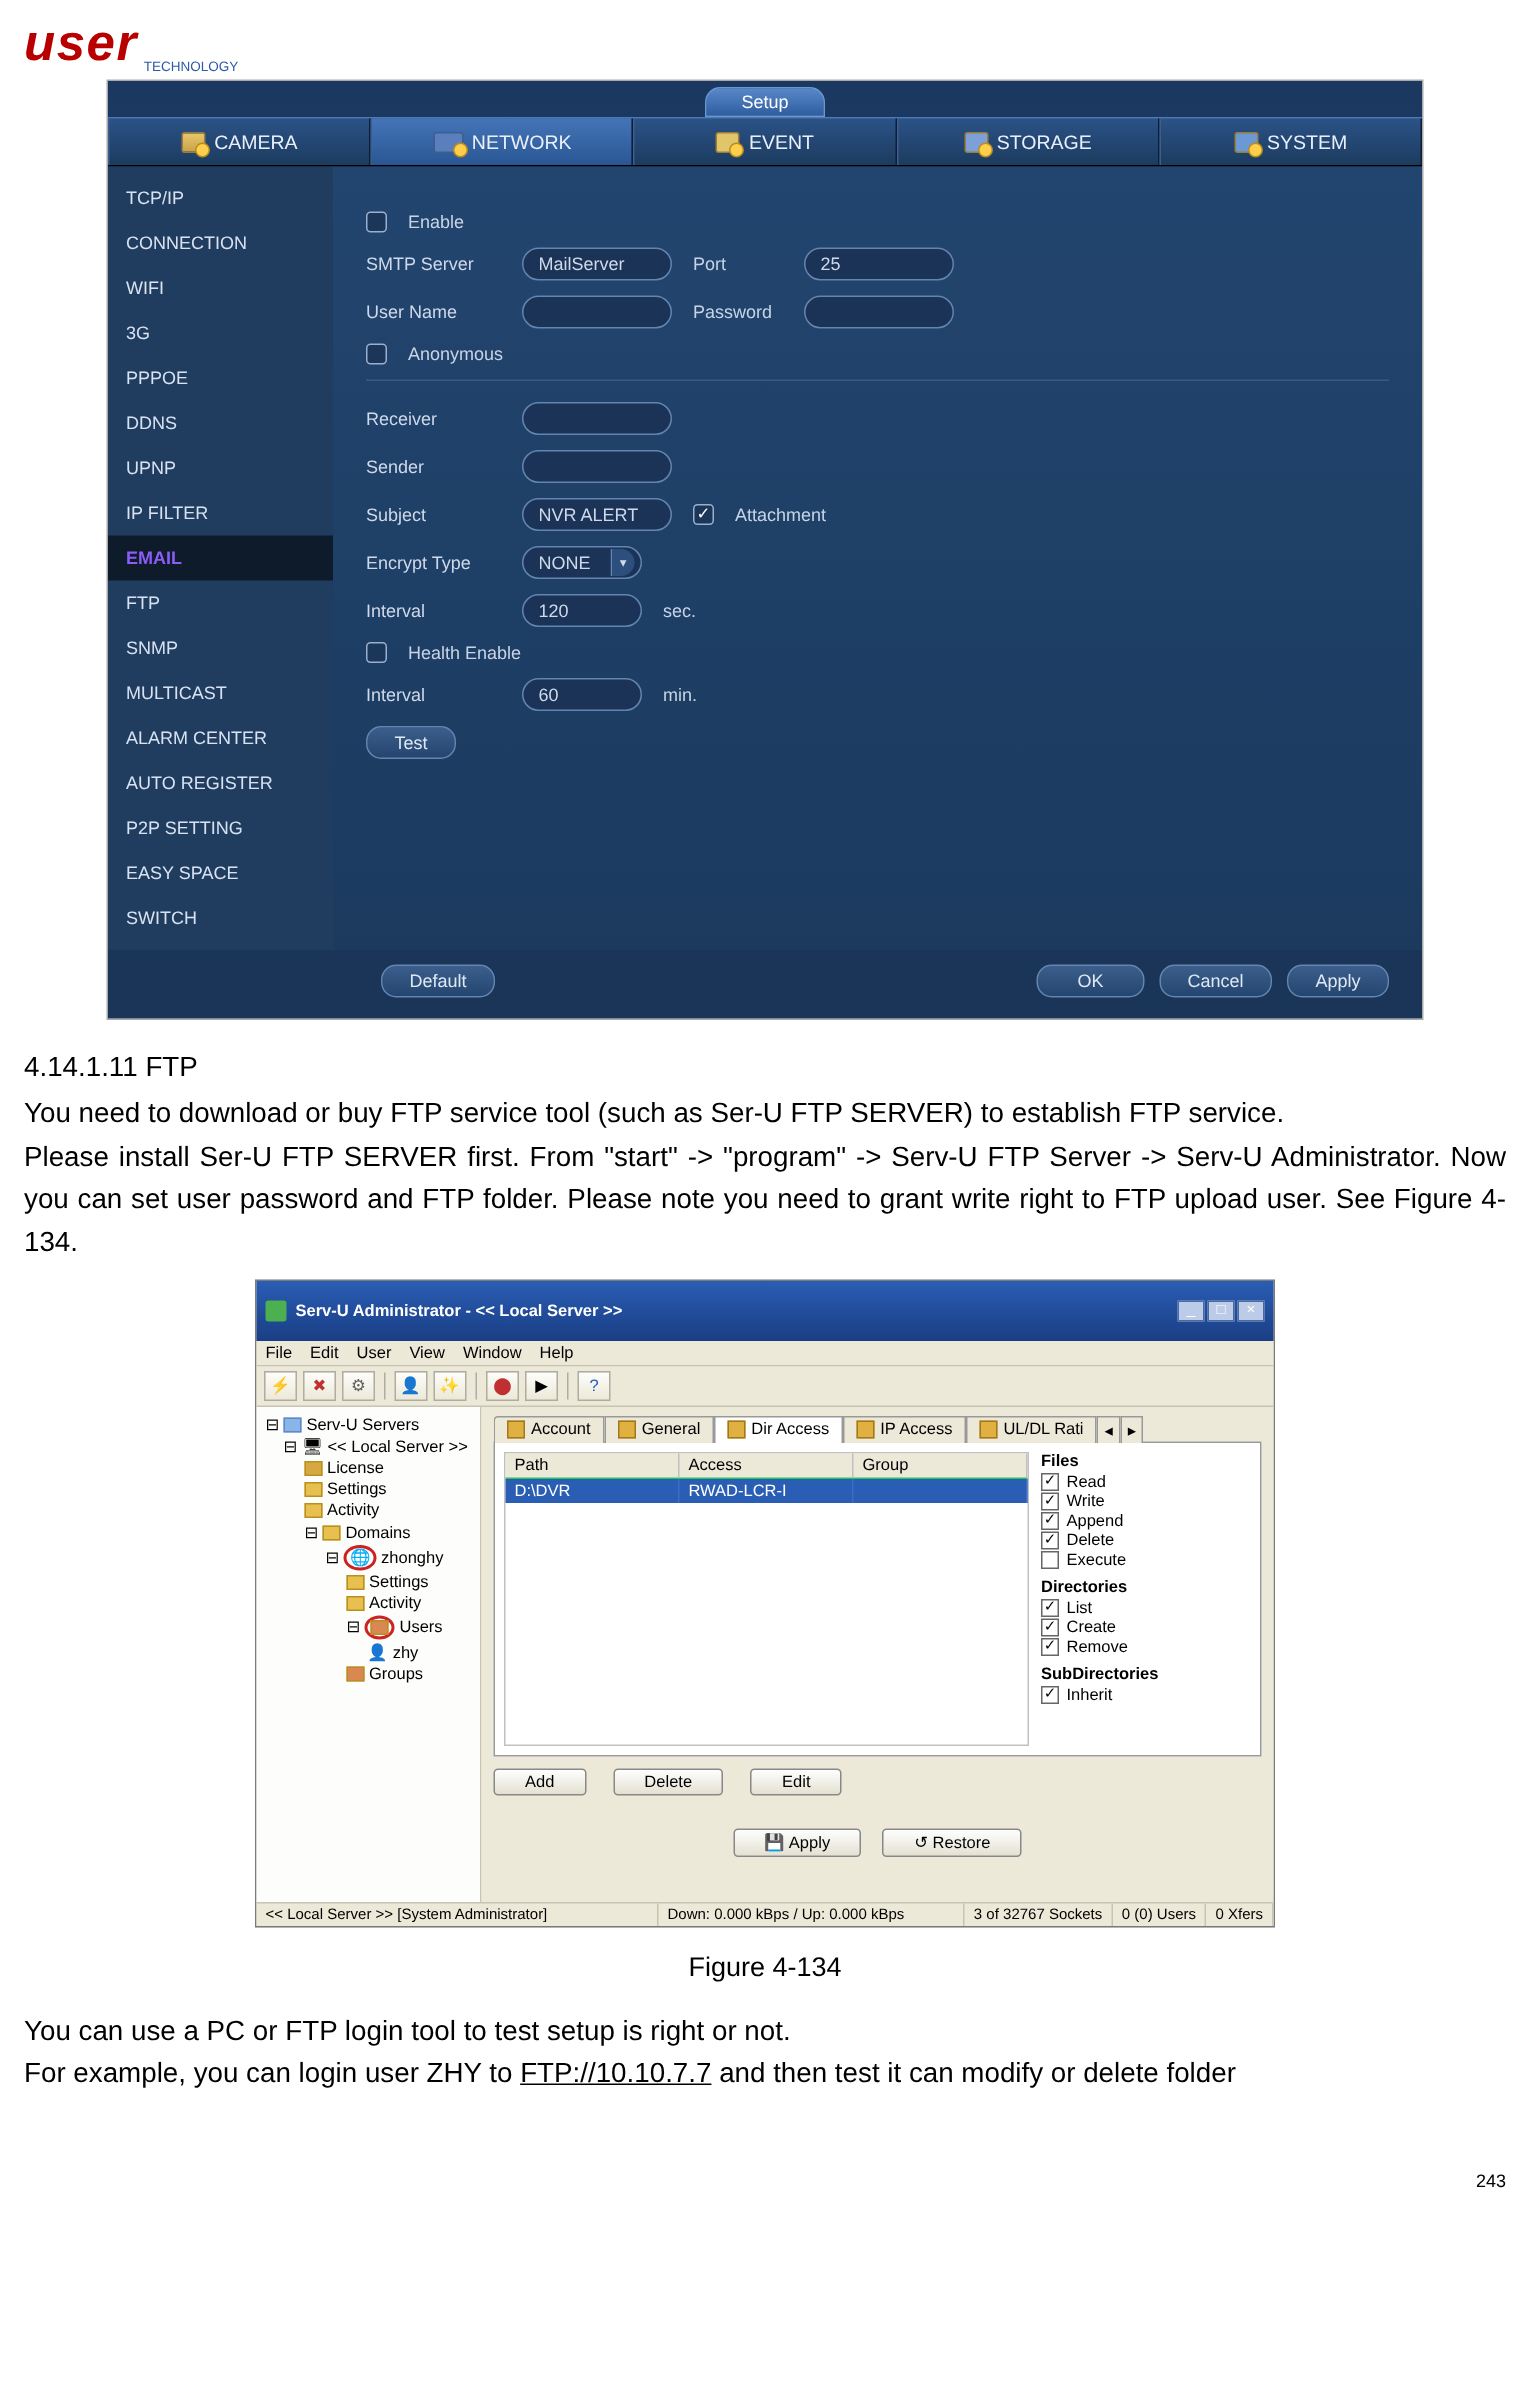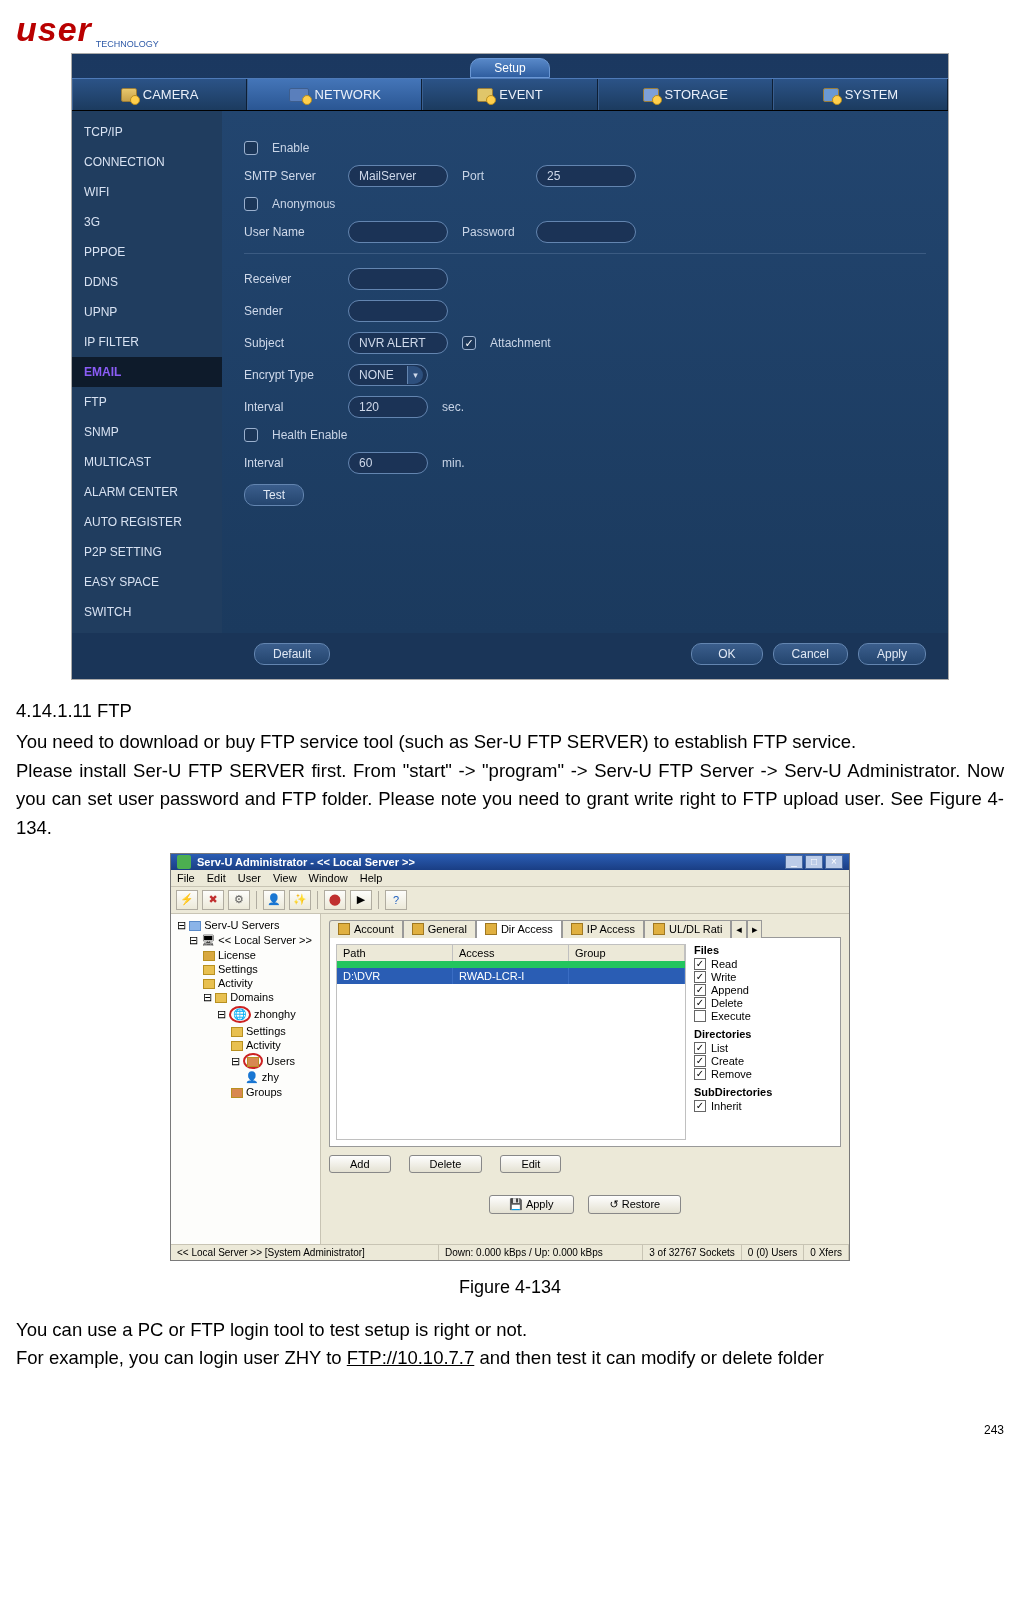--- a/index.html
+++ b/index.html
@@ -35,21 +35,21 @@
   .hr { border-top: 1px solid #3b5b82; margin: 10px 0 14px 0; }
   .btn { border-radius: 10px; border: 1px solid #6385b0; background: linear-gradient(#3b5e8c,#24456e); color: #e0e8f4; padding: 3px 18px; font-size: 12px; }
   .bottombar { display:flex; gap: 10px; padding: 10px 22px 14px 22px; background:#1a3558; }
   .spacer { flex: 1; }
   .caption { text-align: center; font-size: 18px; margin: 10px 0 40px 0; }
   .section-head { font-size: 18.5px; margin-bottom: 6px; }
   .body-text { font-size: 18.5px; line-height: 1.55; text-align: justify; }
   .link { color: #000; text-decoration: underline; }
   
   .fig2 { width: 680px; margin: 10px auto 16px auto; border: 1px solid #7a7a7a; background: #ece9d8; font-size: 11px; font-family: Tahoma, Arial; }
-  .titlebar { background: linear-gradient(#2a5db4, #1a3e84); color: #fff; padding: 1px 6px; display:flex; align-items:center; gap:6px; }
+  .titlebar { background: linear-gradient(#2a5db4, #1a3e84); color: #fff; padding: 13px 6px; display:flex; align-items:center; gap:6px; }
   .tb-icon { width:14px; height:14px; background:#4caf50; border-radius:2px; display:inline-block; }
   .win-ctrl { margin-left:auto; display:flex; gap:2px; }
   .win-ctrl span { width:18px; height:14px; background:#bccce8; border:1px solid #4a6aa0; display:inline-flex; align-items:center; justify-content:center; font-size:10px; }
   .menubar { background:#ece9d8; padding:2px 6px; display:flex; gap:12px; border-bottom:1px solid #c8c4b4; }
   .toolbar { background:#ece9d8; padding:3px 5px; display:flex; gap:4px; border-bottom:1px solid #c8c4b4; }
   .toolbar .tbtn { width:22px; height:20px; border:1px solid #b0aca0; background:linear-gradient(#fdfdfb,#ece9d8); display:flex; align-items:center; justify-content:center; font-size:11px; }
   .toolbar .sep { width:1px; height:18px; background:#b0aca0; margin:1px 2px; }
   .win-body { display:flex; min-height: 330px; }
   .tree { width: 150px; border-right:1px solid #c8c4b4; padding: 4px 2px; background:#fdfdfb; }
   .tr-node { padding: 1px 0 1px 4px; white-space:nowrap; }
@@ -63,21 +63,21 @@
   .tree-icon.lic { background:#d8a840; }
   .tree-icon.usrgrp { background:#d88850; }
   .right-pane { flex:1; padding: 6px 8px; background:#ece9d8; position:relative; }
   .tabs2 { display:flex; gap:0; }
   .tab2 { border:1px solid #999; border-bottom:none; background:#ece9d8; padding:2px 8px; font-size:11px; display:flex; align-items:center; gap:4px; position:relative; }
   .tab2.first { border-radius:3px 0 0 0; }
   .tab2.active { background:#fff; z-index:2; }
   .tab2 .ti { width:12px; height:12px; background:#e0b040; border:1px solid #a07820; }
   .panel { border:1px solid #999; background:#fff; margin-top:-1px; padding:6px; display:flex; height: 210px; }
   .list-left { flex:1; border:1px solid #c0c0c0; margin-right:8px; }
-  .list-head { display:flex; background:#ece9d8; border-bottom:7px solid #22c55e; }
+  .list-head { display:flex; background:#ece9d8; border-bottom:1px solid #22c55e; }
   .list-head span { flex:1; padding:2px 6px; border-right:1px solid #c0c0c0; font-size:11px; text-align:left; }
   .list-row { display:flex; background:#2a5db4; color:#fff; }
   .list-row span { flex:1; padding:2px 6px; font-size:11px; border-right:1px solid #3a6dc4; }
   .perm-col { width: 140px; font-size:11px; }
   .perm-head { font-weight:bold; margin-bottom:2px; }
   .perm-chk { display:flex; align-items:center; gap:5px; margin:1px 0; }
   .perm-box { width:12px; height:12px; border:1px solid #666; background:#fff; display:inline-flex; align-items:center; justify-content:center; }
   .perm-box.c::after { content:"✓"; font-size:10px; line-height:1; }
   .btn-row { display:flex; gap:18px; margin-top: 8px; }
   .winbtn { border:1px solid #888; background:linear-gradient(#fefefe,#e4e1d2); padding:2px 20px; border-radius:3px; font-size:11px; }
@@ -158,32 +158,32 @@
           <span class="lbl">SMTP Server</span>
           <span class="pill">
               <span>MailServer</span>
             </span>
           <span style="width:60px;">Port</span>
           <span class="pill">
               <span>25</span>
             </span>
         </div>
         <div class="row">
+          <span class="lbl">User Name</span>
+          <span class="pill">
+              <span></span>
+            </span>
+          <span style="width:60px;">Password</span>
+          <span class="pill">
+              <span></span>
+            </span>
+        </div>
+        <div class="row">
           <span class="chk"></span>
           <span>Anonymous</span>
-        </div>
-        <div class="row">
-          <span class="lbl">User Name</span>
-          <span class="pill">
-              <span></span>
-            </span>
-          <span style="width:60px;">Password</span>
-          <span class="pill">
-              <span></span>
-            </span>
         </div>
         <div class="hr"></div>
         <div class="row">
           <span class="lbl">Receiver</span>
           <span class="pill">
               <span></span>
             </span>
         </div>
         <div class="row">
           <span class="lbl">Sender</span>

